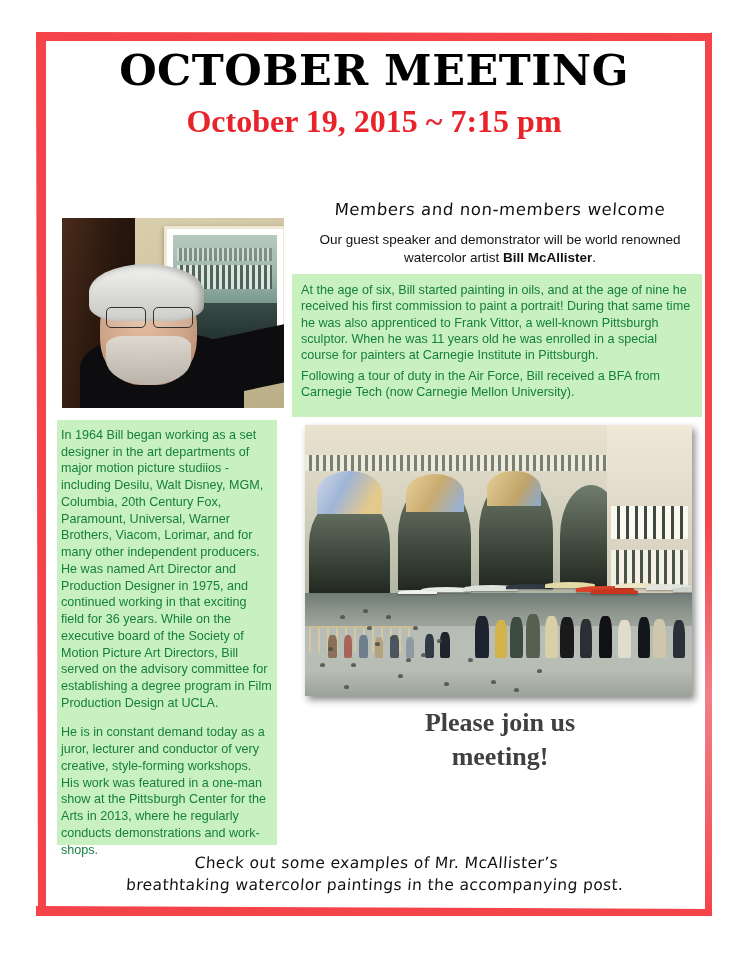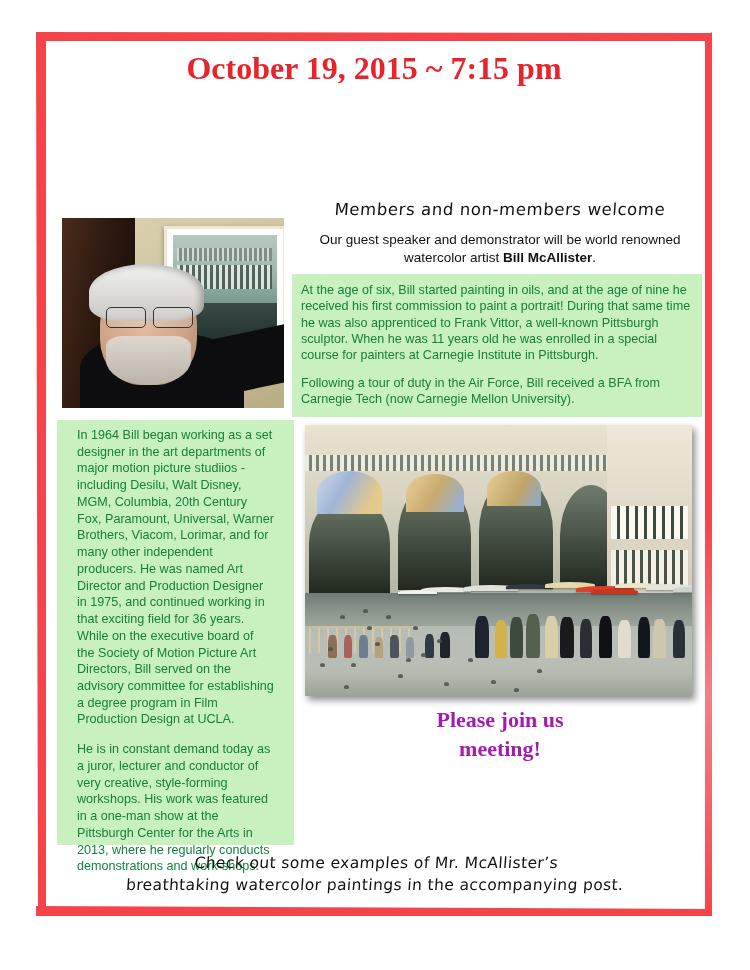--- a/index.html
+++ b/index.html
@@ -108,25 +108,25 @@
   .guest b{font-weight:bold;}
 
   
   .greenbox{background:#c9f0bf;color:#15803d;}
   .bio-top{
     position:absolute;left:292px;top:274px;width:410px;height:143px;
     box-sizing:border-box;padding:8px 9px 6px 9px;
     font-size:12.6px;line-height:1.30;
   }
   .bio-top p{margin:0;}
-  .bio-top p + p{margin-top:11px;}
+  .bio-top p + p{margin-top:4px;}
 
   .bio-left{
-    position:absolute;left:57px;top:420px;width:237px;height:425px;
-    box-sizing:border-box;padding:7px 20px;
+    position:absolute;left:57px;top:420px;width:220px;height:425px;
+    box-sizing:border-box;padding:7px 4px;
     font-size:12.6px;line-height:1.33;
   }
   .bio-left p{margin:0;}
   .bio-left p + p{margin-top:13px;}
 
   
   .painting{
     position:absolute;left:305px;top:425px;width:387px;height:271px;
     overflow:hidden;background:#c9c0ad;
     box-shadow:3px 4px 7px rgba(0,0,0,.45);
@@ -165,21 +165,21 @@
   .umb{position:absolute;border-radius:50% 50% 0 0;box-shadow:0 1px 2px rgba(0,0,0,.3);}
   .pig{position:absolute;width:5px;height:4px;background:#4b4f4a;border-radius:50% 50% 40% 40%;opacity:.85;}
   .w-railing{position:absolute;left:1%;bottom:16%;width:28%;height:9%;
     background:repeating-linear-gradient(to right,#d7c8a2 0 2px,transparent 2px 9px);
     border-top:2px solid #cdbd96;}
 
   
   .cta{
     position:absolute;left:300px;top:706px;width:400px;text-align:center;
     font-family:"Liberation Serif", serif;font-weight:bold;
-    color:#a21caf;font-size:22px;line-height:1.30;
+    color:#404040;font-size:26px;line-height:1.30;
   }
 
   
   .footer{
     position:absolute;left:48px;top:852px;width:655px;text-align:center;
     font-family:"DejaVu Sans", sans-serif;
     font-size:15.5px;line-height:1.42;color:#111;letter-spacing:.4px;
     transform:skewX(-4deg);
   }
   .footer .fl2{display:block;}
@@ -190,20 +190,21 @@
 <div class="page">
 
   <div class="border-frame">
     <div class="bar bar-top"></div>
     <div class="bar bar-right"></div>
     <div class="bar bar-bottom"></div>
     <div class="bar bar-left"></div>
   </div>
 
   <div class="hdr">
+    <div class="title-main">OCTOBER MEETING</div>
     <div class="title-red l1">October 19, 2015  ~  7:15 pm</div>
   </div>
 
   <div class="portrait">
     <div class="p-wallL"></div>
     <div class="p-wallR"></div>
     <div class="p-frame">
       <div class="p-art">
         <div class="p-arcrow2"></div>
         <div class="p-arcrow"></div>

